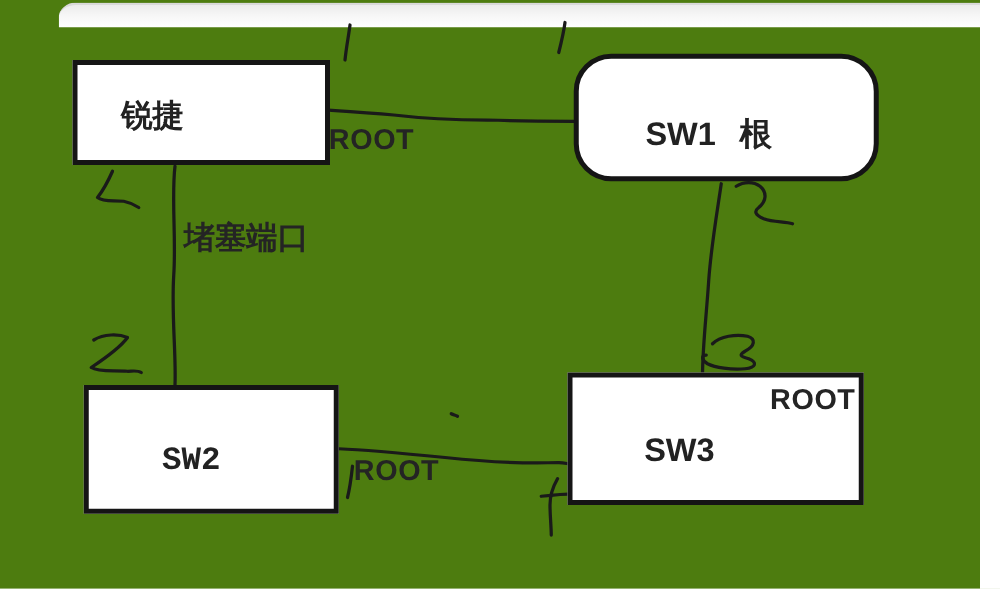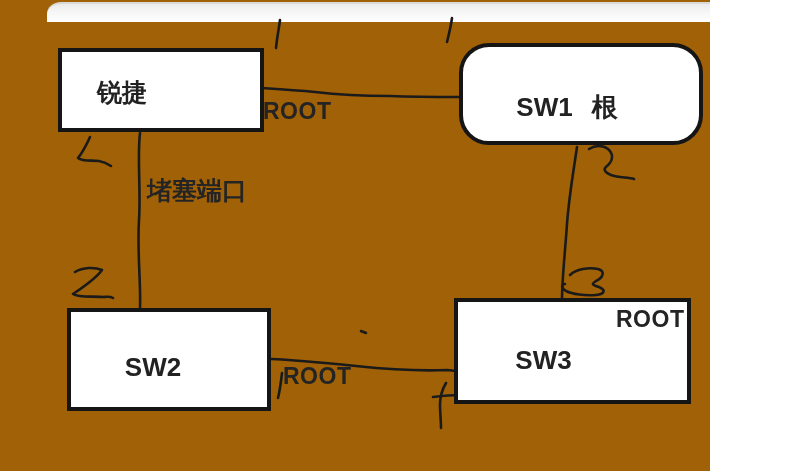--- a/index.html
+++ b/index.html
@@ -1,20 +1,19 @@
 <!DOCTYPE html>
 <html><head>
 <meta charset="utf-8">
 <style>
   html,body{margin:0;padding:0;background:#ffffff;}
   .stage{
-    position:relative;width:698px;height:471px;overflow:hidden;
-    background:#a16207;
+    position:relative;width:784px;height:471px;overflow:hidden;
+    background:#4d7c0f;
     font-family:"Liberation Sans","DejaVu Sans",sans-serif;
-    padding-left:12px;
   }
   
   .top-chrome{
     position:absolute;left:47px;top:2px;width:753px;height:18px;
     border-top:2px solid #d9d9d9;
     border-top-left-radius:14px 12px;
     background:linear-gradient(180deg,#ebebeb 0%,#f6f6f6 45%,#ffffff 100%);
   }
   .ink{position:absolute;left:0;top:0;}
   .ink path{fill:none;stroke:#1a1a1a;stroke-width:2.6;stroke-linecap:round;stroke-linejoin:round;}
@@ -22,21 +21,21 @@
     position:absolute;border:4px solid #151515;background:#ffffff;
     display:flex;align-items:center;justify-content:center;
     color:#222222;font-weight:bold;box-sizing:border-box;
   }
   .node-ruijie{left:58px;top:48px;width:206px;height:84px;
     justify-content:flex-start;padding-left:35px;padding-top:5px;font-size:25px;}
   .node-sw1{left:459px;top:43px;width:244px;height:102px;
     padding-right:28px;padding-top:26px;font-size:26px;border-radius:30px;}
   .node-sw1 .role{margin-left:19px;}
   .node-sw2{left:67px;top:308px;width:204px;height:103px;
-    padding-right:32px;padding-top:16px;font-size:26px;}
+    padding-right:32px;padding-top:16px;font-size:26px;font-family:Liberation Mono, monospace;}
   .node-sw3{left:454px;top:298px;width:237px;height:106px;
     padding-right:58px;padding-top:18px;font-size:26px;}
   .lbl{
     position:absolute;color:#242424;font-weight:bold;white-space:nowrap;
     line-height:1;
     margin-top:40px;
   }
   .lbl-root{font-size:23px;letter-spacing:0.5px;}
   .lbl-root-ruijie{left:263px;top:60px;}
   .lbl-blocked{left:147px;top:138px;font-size:25px;}

